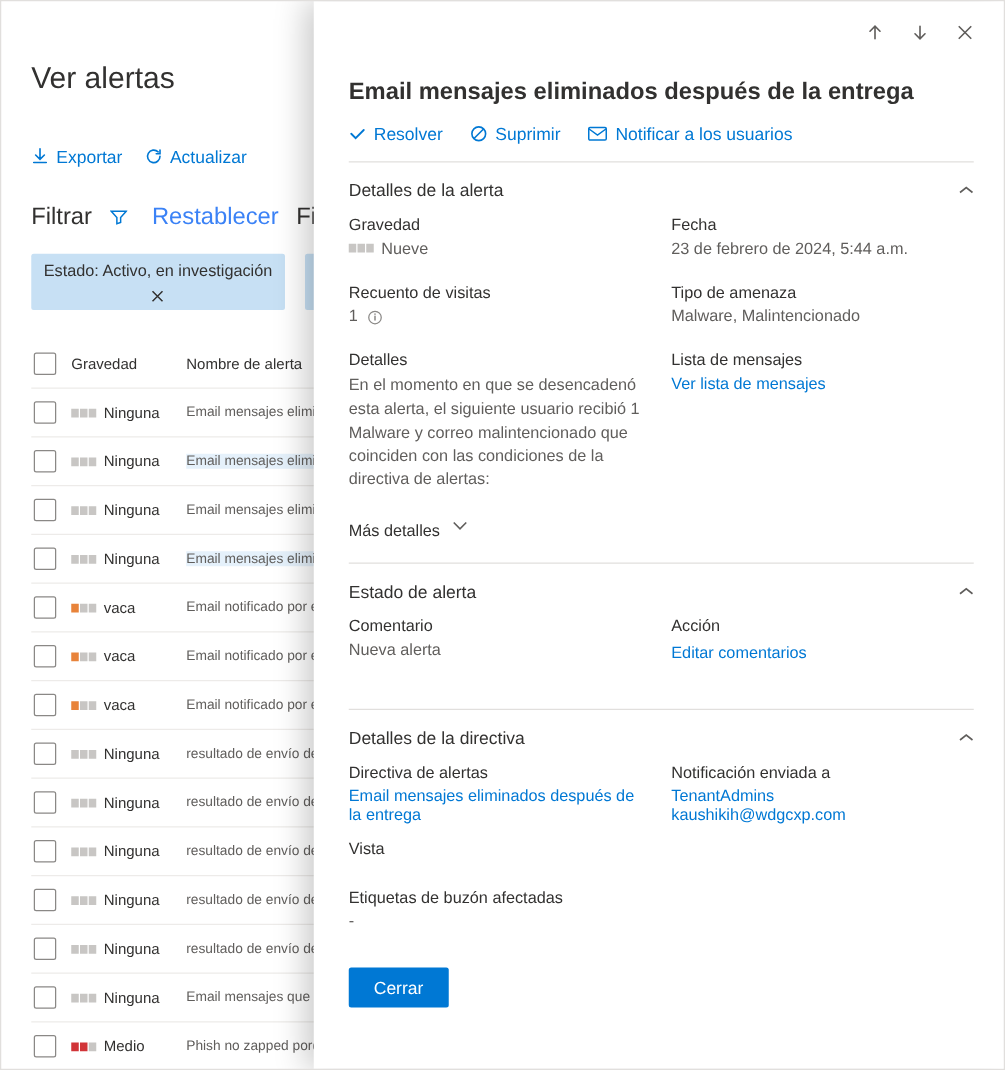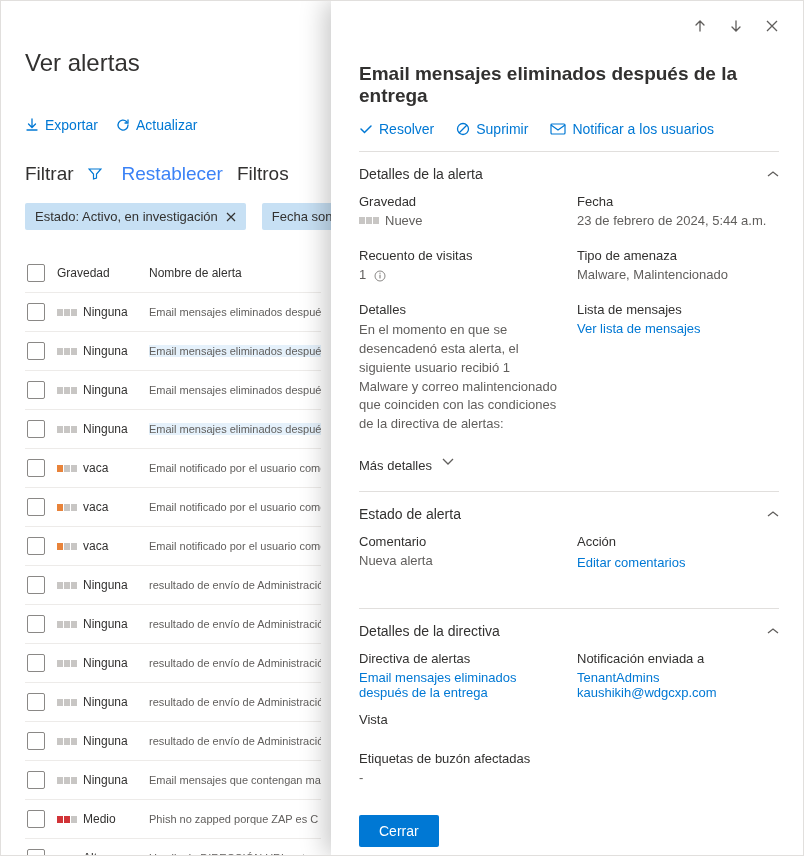--- a/index.html
+++ b/index.html
@@ -52,20 +52,21 @@
   }
   .pill {
     background: #c7e0f4;
     border-radius: 2px;
     padding: 6px 10px;
     font-size: 13px;
     display: inline-flex;
     align-items: center;
     gap: 8px;
     white-space: nowrap;
+    flex-direction: column;
   }
   .pill .x { cursor: pointer; }
   .table {
     font-size: 12px;
   }
   .thead, .trow {
     display: grid;
     grid-template-columns: 32px 92px 1fr;
     align-items: center;
     height: 39px;
@@ -83,21 +84,21 @@
   .bar { width: 6px; height: 7px; background: #c8c6c4; }
   .bar.r { background: #d13438; }
   .bar.o { background: #e8833a; }
   .alert-name { font-size: 11px; color: #605e5c; white-space: nowrap; overflow: hidden; text-overflow: clip; }
   .hl { background: #e5f1fb; }
 
   
   .panel {
     position: absolute;
     top: 0; right: 0; bottom: 0;
-    width: 472px;
+    width: 552px;
     background: #fff;
     box-shadow: -6px 0 24px rgba(0,0,0,0.22);
     padding: 18px 24px 18px 28px;
     overflow-y: auto;
     font-size: 13px;
   }
   .panel-topicons {
     display: flex;
     gap: 22px;
     justify-content: flex-end;

